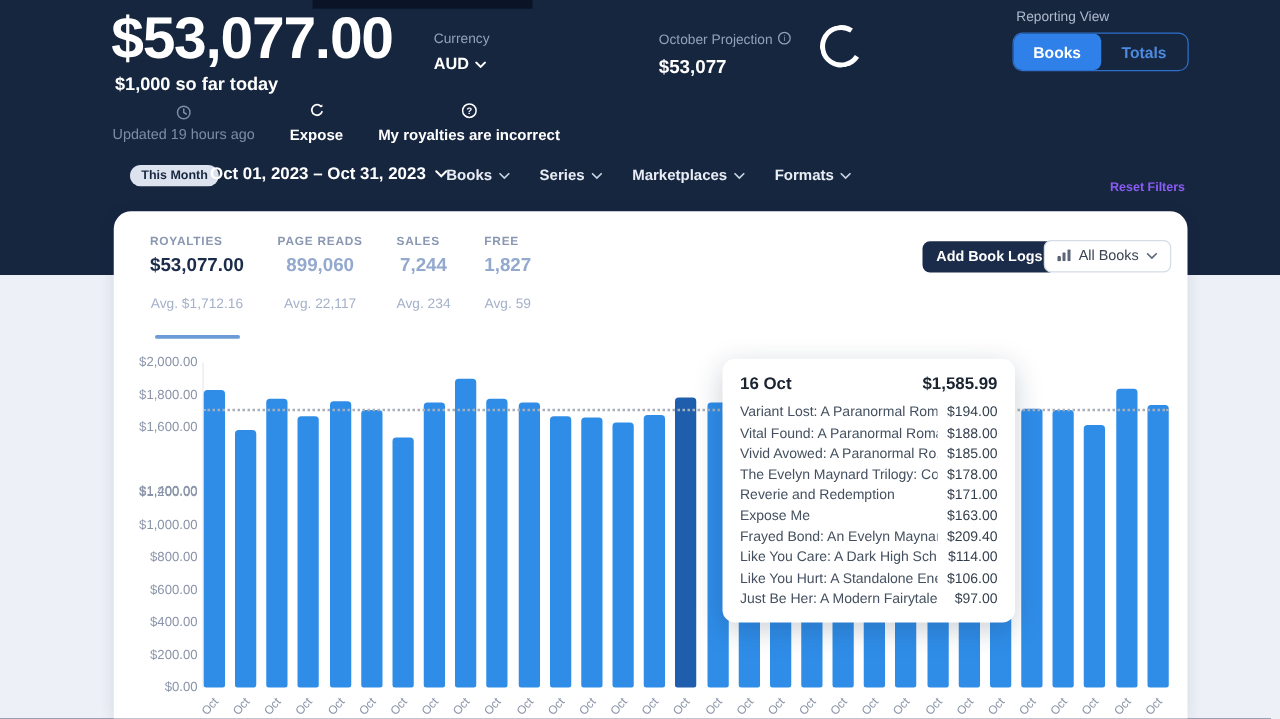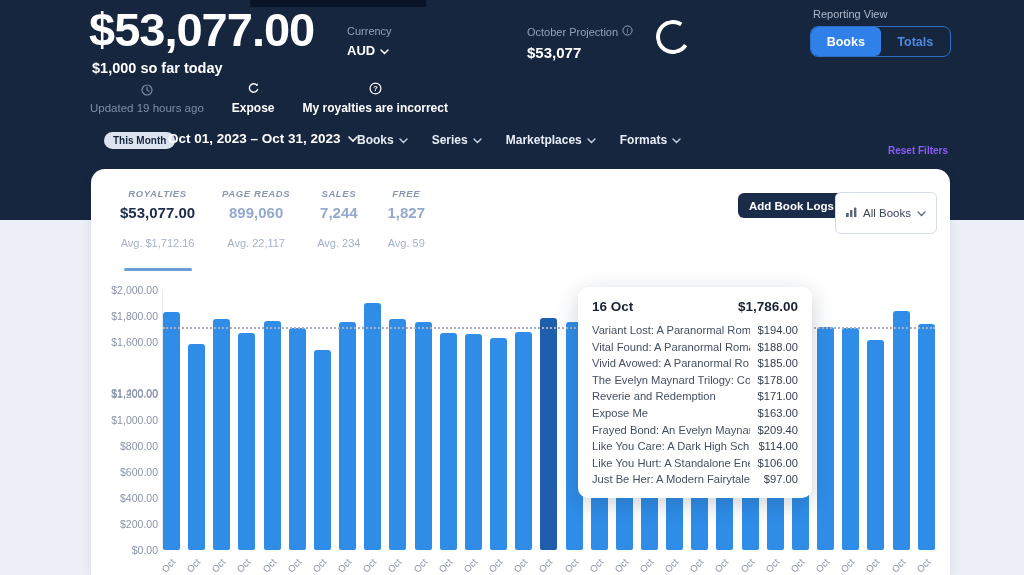--- a/index.html
+++ b/index.html
@@ -45,32 +45,32 @@
   .filter-drop { display:flex; align-items:center; gap:5px; color:#E8EDF5; font-size:12px; font-weight:700; }
   .reset-filters { position:absolute; left:888px; top:133px; color:#8b5cf6; font-size:10px; font-weight:700;margin-top:12px; }
 
   
   .card { position:absolute; left:91px; top:169px; width:859px; height:406px; background:#fff;
     border-radius:14px 14px 0 0; box-shadow:0 2px 12px rgba(20,40,80,.10); }
 
   .stats-row { position:absolute; left:29px; top:19px; display:flex; gap:27px; }
   .metric { position:relative; text-align:center; }
   .metric-label { font-size:9.5px; font-weight:700; letter-spacing:.6px; color:#8A97B1;
-    display:flex; align-items:center; justify-content:center; gap:3px;font-style:italic; }
+    display:flex; align-items:center; gap:3px; }
   .metric-value { margin-top:5px; font-size:15px; font-weight:700; color:#93A9CE; }
   .metric-avg { margin-top:16px; font-size:11px; color:#A4B1C9; }
   .metric.selected .metric-value { color:#1B2B4A; }
   .metric.selected::after { content:""; position:absolute; left:50%; transform:translateX(-50%);
     bottom:-22px; width:68px; height:3px; border-radius:2px; background:#6D9BD8; }
   .metric .info-ic { color:#A4B1C9; }
 
   .add-logs-btn { position:absolute; left:647px; top:24px; height:25px; padding:0 11px;
     background:#1B2B4A; color:#fff; font-size:11.5px; font-weight:700; border:none; border-radius:6px;
     display:flex; align-items:center; }
-  .book-filter { position:absolute; left:744px; top:23px; height:42px; padding:0 10px;
+  .book-filter { position:absolute; left:744px; top:23px; height:26px; padding:0 10px;
     background:#fff; border:1px solid #D5DCE6; border-radius:6px; display:flex; align-items:center; gap:6px;
     font-size:11.5px; color:#3A4454; }
 
   
   .chart { position:absolute; left:0; top:0; width:837px; height:406px; }
   .y-tick { position:absolute; left:10px; width:57px; text-align:right; font-size:10.5px; color:#8A94A8; }
   .axis-line { position:absolute; left:71px; top:121px; height:260px; border-left:1px solid #E6EAF0; }
   .bars { position:absolute; left:72px; top:121px; width:772px; height:260px;
     display:flex; align-items:flex-end; justify-content:space-between; }
   .bar { width:17px; background:#2F8DE8; border-radius:3px 3px 2px 2px; }
@@ -417,21 +417,21 @@
             <span>Oct</span>
           </div>
           <div class="x-label">
             <span>Oct</span>
           </div>
         </div>
 
       <div class="tooltip">
         <div class="tt-head">
           <span class="tt-date">16 Oct</span>
-          <span class="tt-total">$1,786.00</span>
+          <span class="tt-total">$1,585.99</span>
         </div>
         <div>
 
             <div class="tt-row">
               <span class="tt-title">Variant Lost: A Paranormal Rom...</span>
               <span class="tt-val">$194.00</span>
             </div>
 
             <div class="tt-row">
               <span class="tt-title">Vital Found: A Paranormal Roma...</span>

